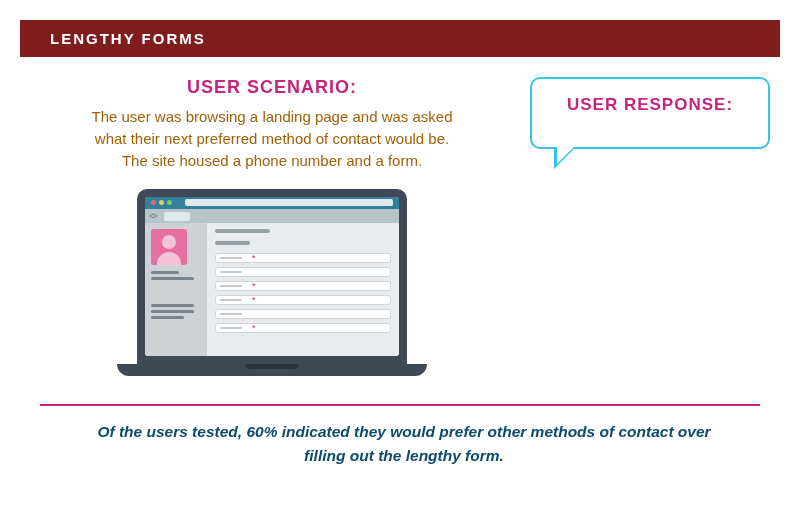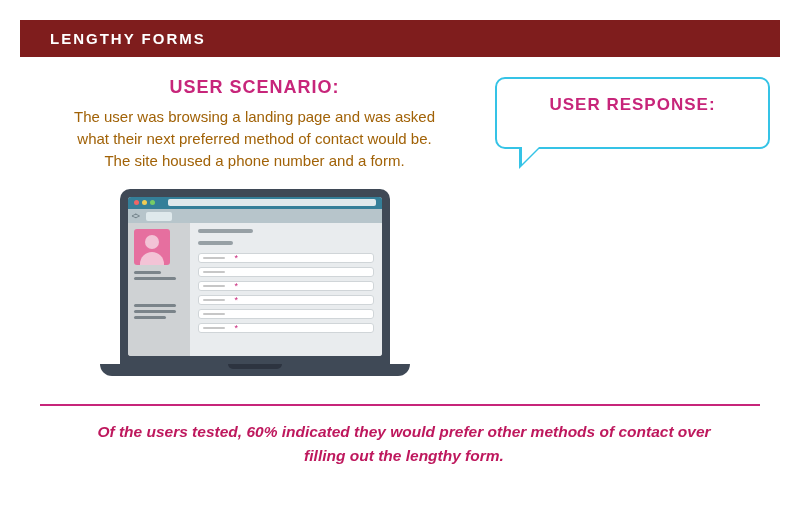--- a/index.html
+++ b/index.html
@@ -38,21 +38,21 @@
     margin-bottom: 8px;
   }
   .scenario-body {
     font-size: 15px;
     color: #a16207;
     line-height: 1.45;
     max-width: 380px;
     margin: 0 auto 18px auto;
   }
   .right {
-    width: 275px;
+    width: 240px;
     position: relative;
     border-radius: 18px;
   }
   .speech {
     border: 2px solid #35c3e6;
     border-radius: 10px;
     padding: 16px 14px 22px 14px;
     text-align: center;
     background: #fff;
     position: relative;
@@ -86,21 +86,21 @@
     color: #3c3c3c;
     line-height: 1.5;
   }
   .divider {
     margin: 18px 40px 14px 40px;
     border: none;
     border-top: 2px solid #c7257a;
   }
   .footer {
     text-align: center;
-    color: #be185d;
+    color: #0c4a6e;
     font-style: italic;
     font-weight: 600;
     font-size: 15.5px;
     line-height: 1.5;
     padding: 0 76px;
     margin-left: 8px;
   }
 
   
   .laptop {

